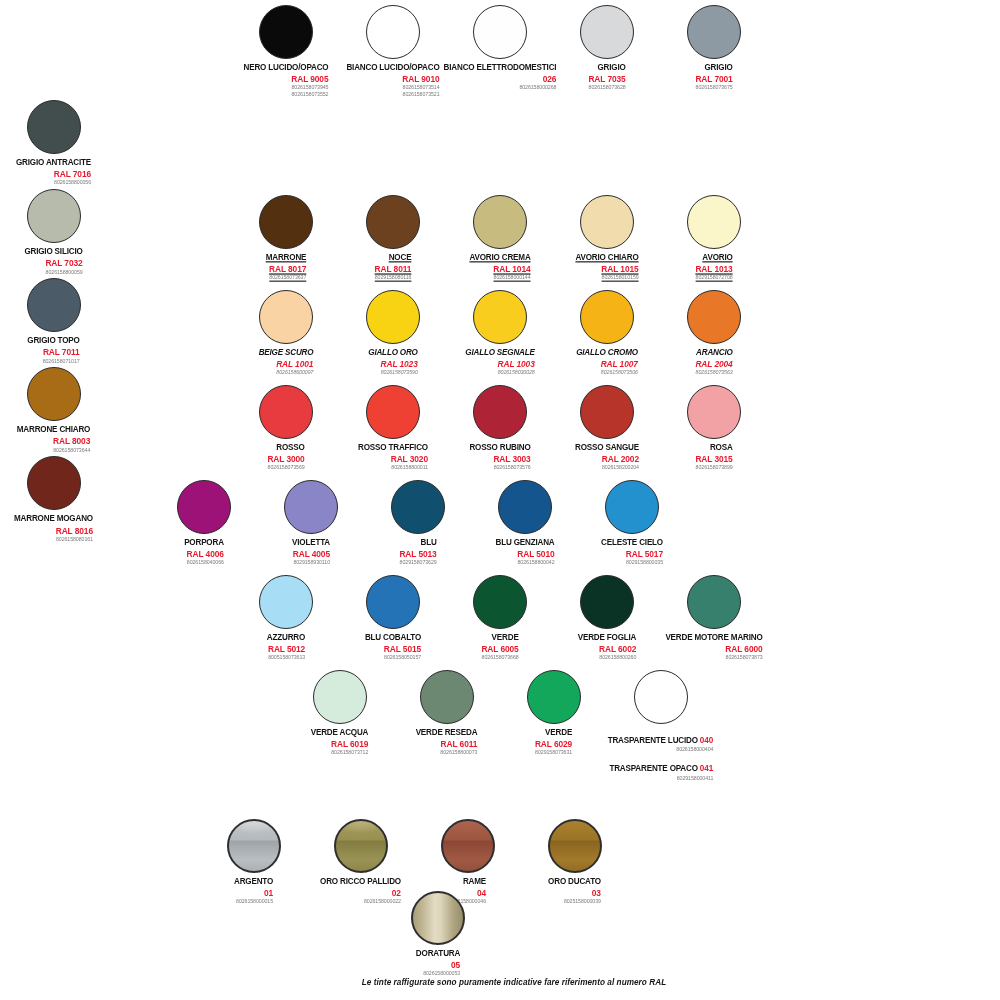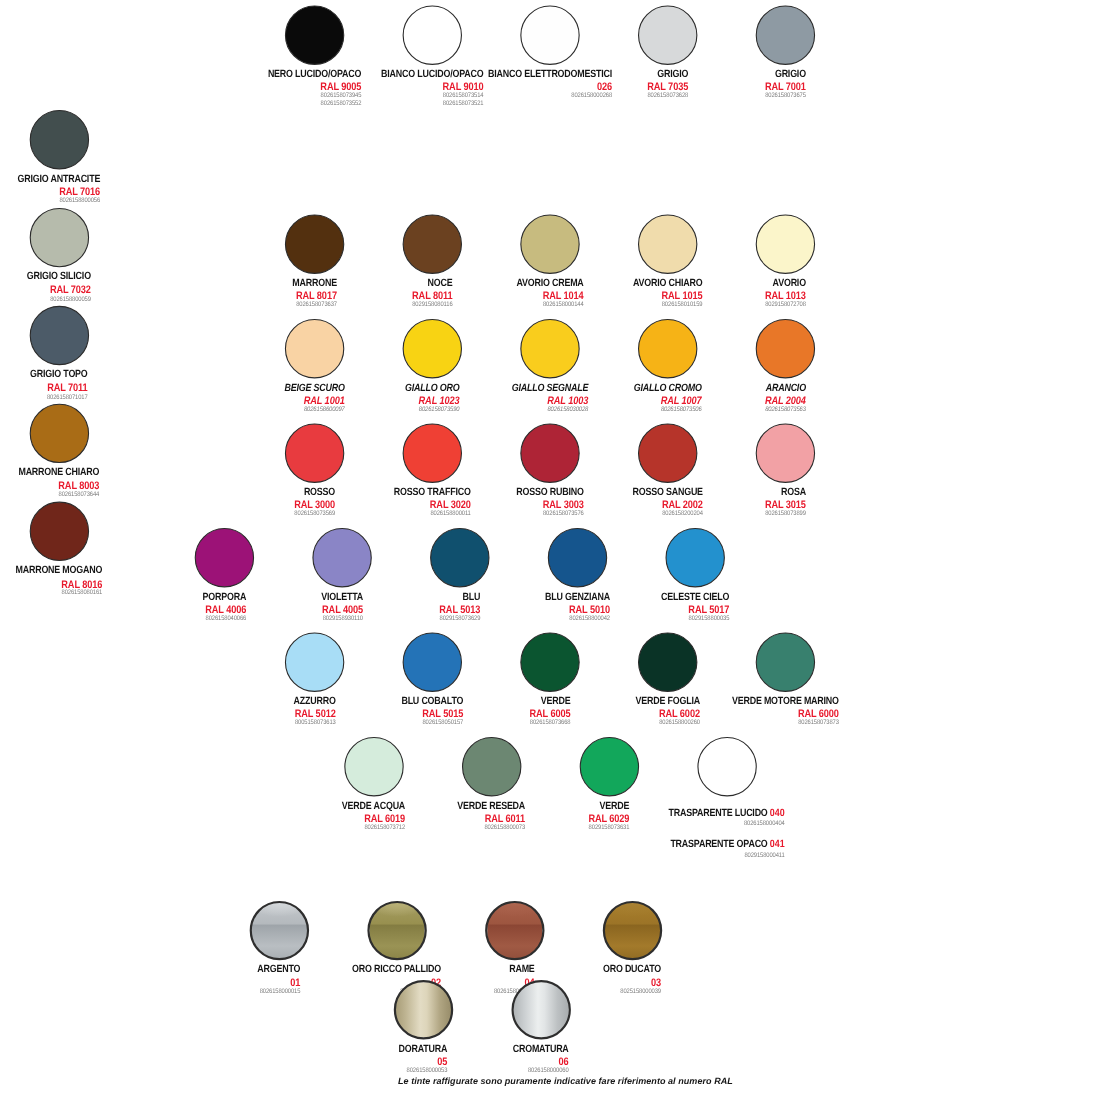--- a/index.html
+++ b/index.html
@@ -233,21 +233,21 @@
         <div class="disc-wrap">
           <div class="disc" style="background:#70261a;"></div>
         </div>
         <div class="labels">
           <span class="name">MARRONE MOGANO</span>
           <span class="ral">RAL 8016</span>
           <span class="ean">8026158080161</span>
         </div>
       </div>
     </div>
-    <div class="grid-row" style="position: absolute; left: 0px; top: 192px; width: 1000px;">
+    <div class="grid-row" style="position: absolute; left: 0px; top: 192px; width: 1000px; text-decoration: underline;">
       <div class="swatch-cell">
         <div class="disc-wrap">
           <div class="disc" style="background:#53300f;"></div>
         </div>
         <div class="labels">
           <span class="name">MARRONE</span>
           <span class="ral">RAL 8017</span>
           <span class="ean">8026158073637</span>
         </div>
       </div>
@@ -589,26 +589,16 @@
       <div class="swatch-cell">
         <div class="disc-wrap">
           <div class="disc metallic" style="background:linear-gradient(90deg,#a89d78 0%,#bfb593 18%,#e3dcc4 44%,#ddd5ba 56%,#b0a582 80%,#988d6a 100%);"></div>
         </div>
         <div class="labels">
           <span class="name">DORATURA</span>
           <span class="ral">05</span>
           <span class="ean">8026158000053</span>
         </div>
       </div>
-      <div class="swatch-cell">
-        <div class="disc-wrap">
-          <div class="disc metallic" style="background:linear-gradient(90deg,#b0b4b6 0%,#c9cdcf 18%,#ecefef 44%,#e2e5e6 56%,#bcc0c2 80%,#a8acae 100%);"></div>
-        </div>
-        <div class="labels">
-          <span class="name">CROMATURA</span>
-          <span class="ral">06</span>
-          <span class="ean">8026158000060</span>
-        </div>
-      </div>
     </div>
   </div>
 
 <div class="footer">Le tinte raffigurate sono puramente indicative fare riferimento al numero RAL</div>
 
 </body></html>

